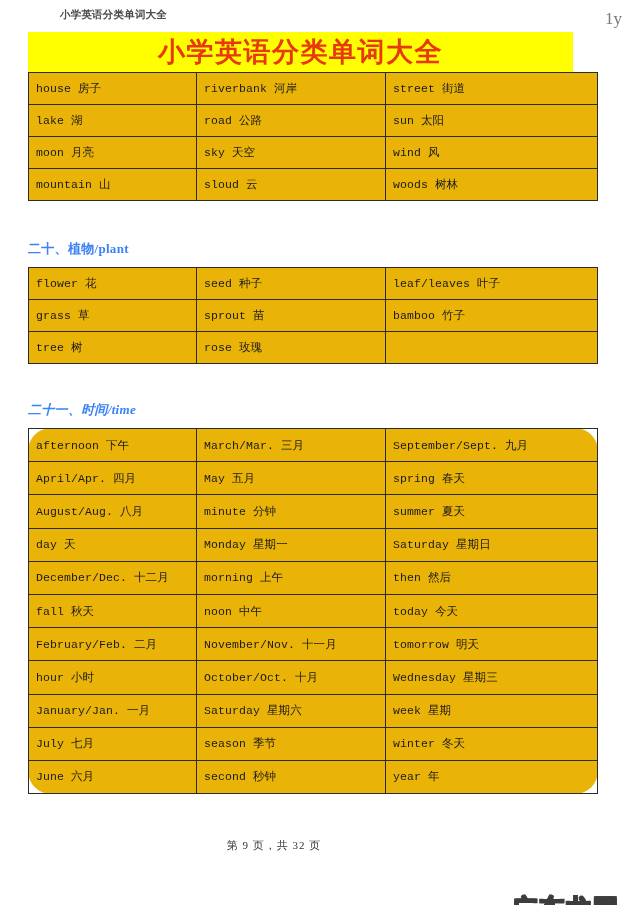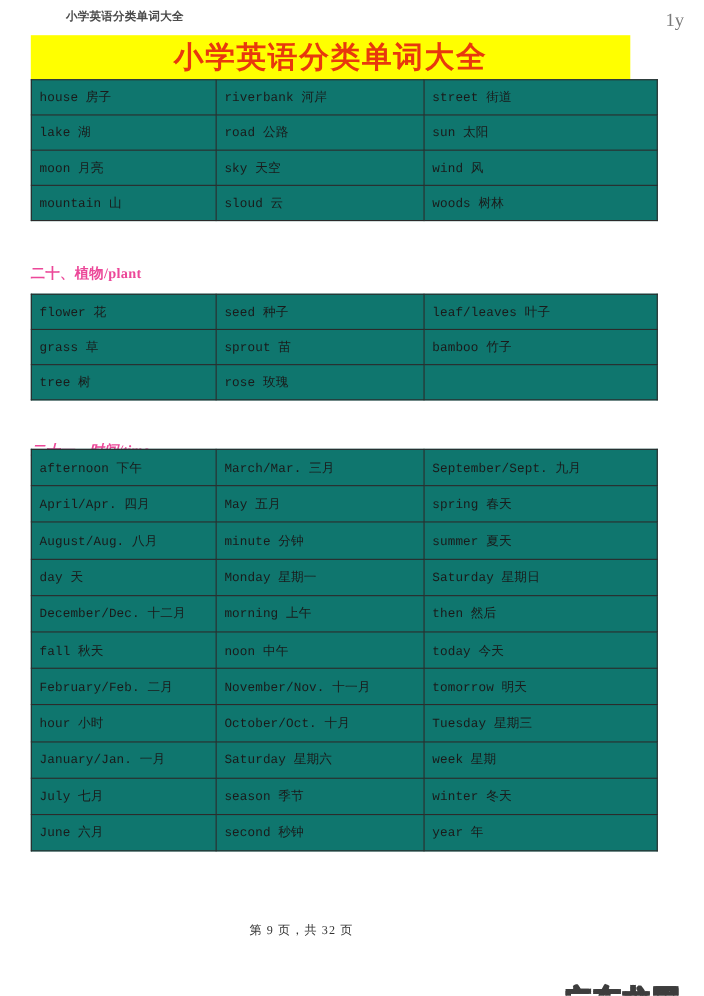--- a/index.html
+++ b/index.html
@@ -66,52 +66,52 @@
     white-space: nowrap;
   }
 
   
   .word-table {
     position: absolute;
     border-collapse: collapse;
     table-layout: fixed;
     width: 545px;
     left: 28px;
-    background: #0f766e;
+    background: #eab308;
   }
   .word-table td {
     border: 1px solid #2b2b2b;
     height: 31px;
     padding: 0 0 0 7px;
     font-family: "Liberation Mono", "DejaVu Sans Mono", monospace;
     font-size: 11.5px;
     color: #1a1a1a;
     vertical-align: middle;
     overflow: hidden;
     white-space: nowrap;
     letter-spacing: 0.1px;
   }
   .col-a { width: 160px; }
   .col-b { width: 181px; }
   .col-c { width: 204px; }
 
   
   #table-nature { top: 72px; }
   #table-plant  { top: 267px; }
-  #table-time   { top: 408px; }
+  #table-time   { top: 428px; border-radius: 23px; }
   #table-time td { height: 32.2px; }
 
   
   .section-heading {
     position: absolute;
     left: 28px;
     font-family: "Liberation Serif", "DejaVu Serif", serif;
     font-size: 13px;
     font-weight: bold;
-    color: #ec4899;
+    color: #3b82f6;
     white-space: nowrap;
     letter-spacing: 0.3px;
   }
   #heading-plant { top: 240px; }
   #heading-time  { top: 401px; font-style: italic; }
 
   
   .page-footer {
     position: absolute;
     left: 0;
@@ -239,21 +239,21 @@
         <td class="col-c">today 今天</td>
       </tr>
       <tr>
         <td class="col-a">February/Feb. 二月</td>
         <td class="col-b">November/Nov. 十一月</td>
         <td class="col-c">tomorrow 明天</td>
       </tr>
       <tr>
         <td class="col-a">hour 小时</td>
         <td class="col-b">October/Oct. 十月</td>
-        <td class="col-c">Tuesday 星期三</td>
+        <td class="col-c">Wednesday 星期三</td>
       </tr>
       <tr>
         <td class="col-a">January/Jan. 一月</td>
         <td class="col-b">Saturday 星期六</td>
         <td class="col-c">week 星期</td>
       </tr>
       <tr>
         <td class="col-a">July 七月</td>
         <td class="col-b">season 季节</td>
         <td class="col-c">winter 冬天</td>

